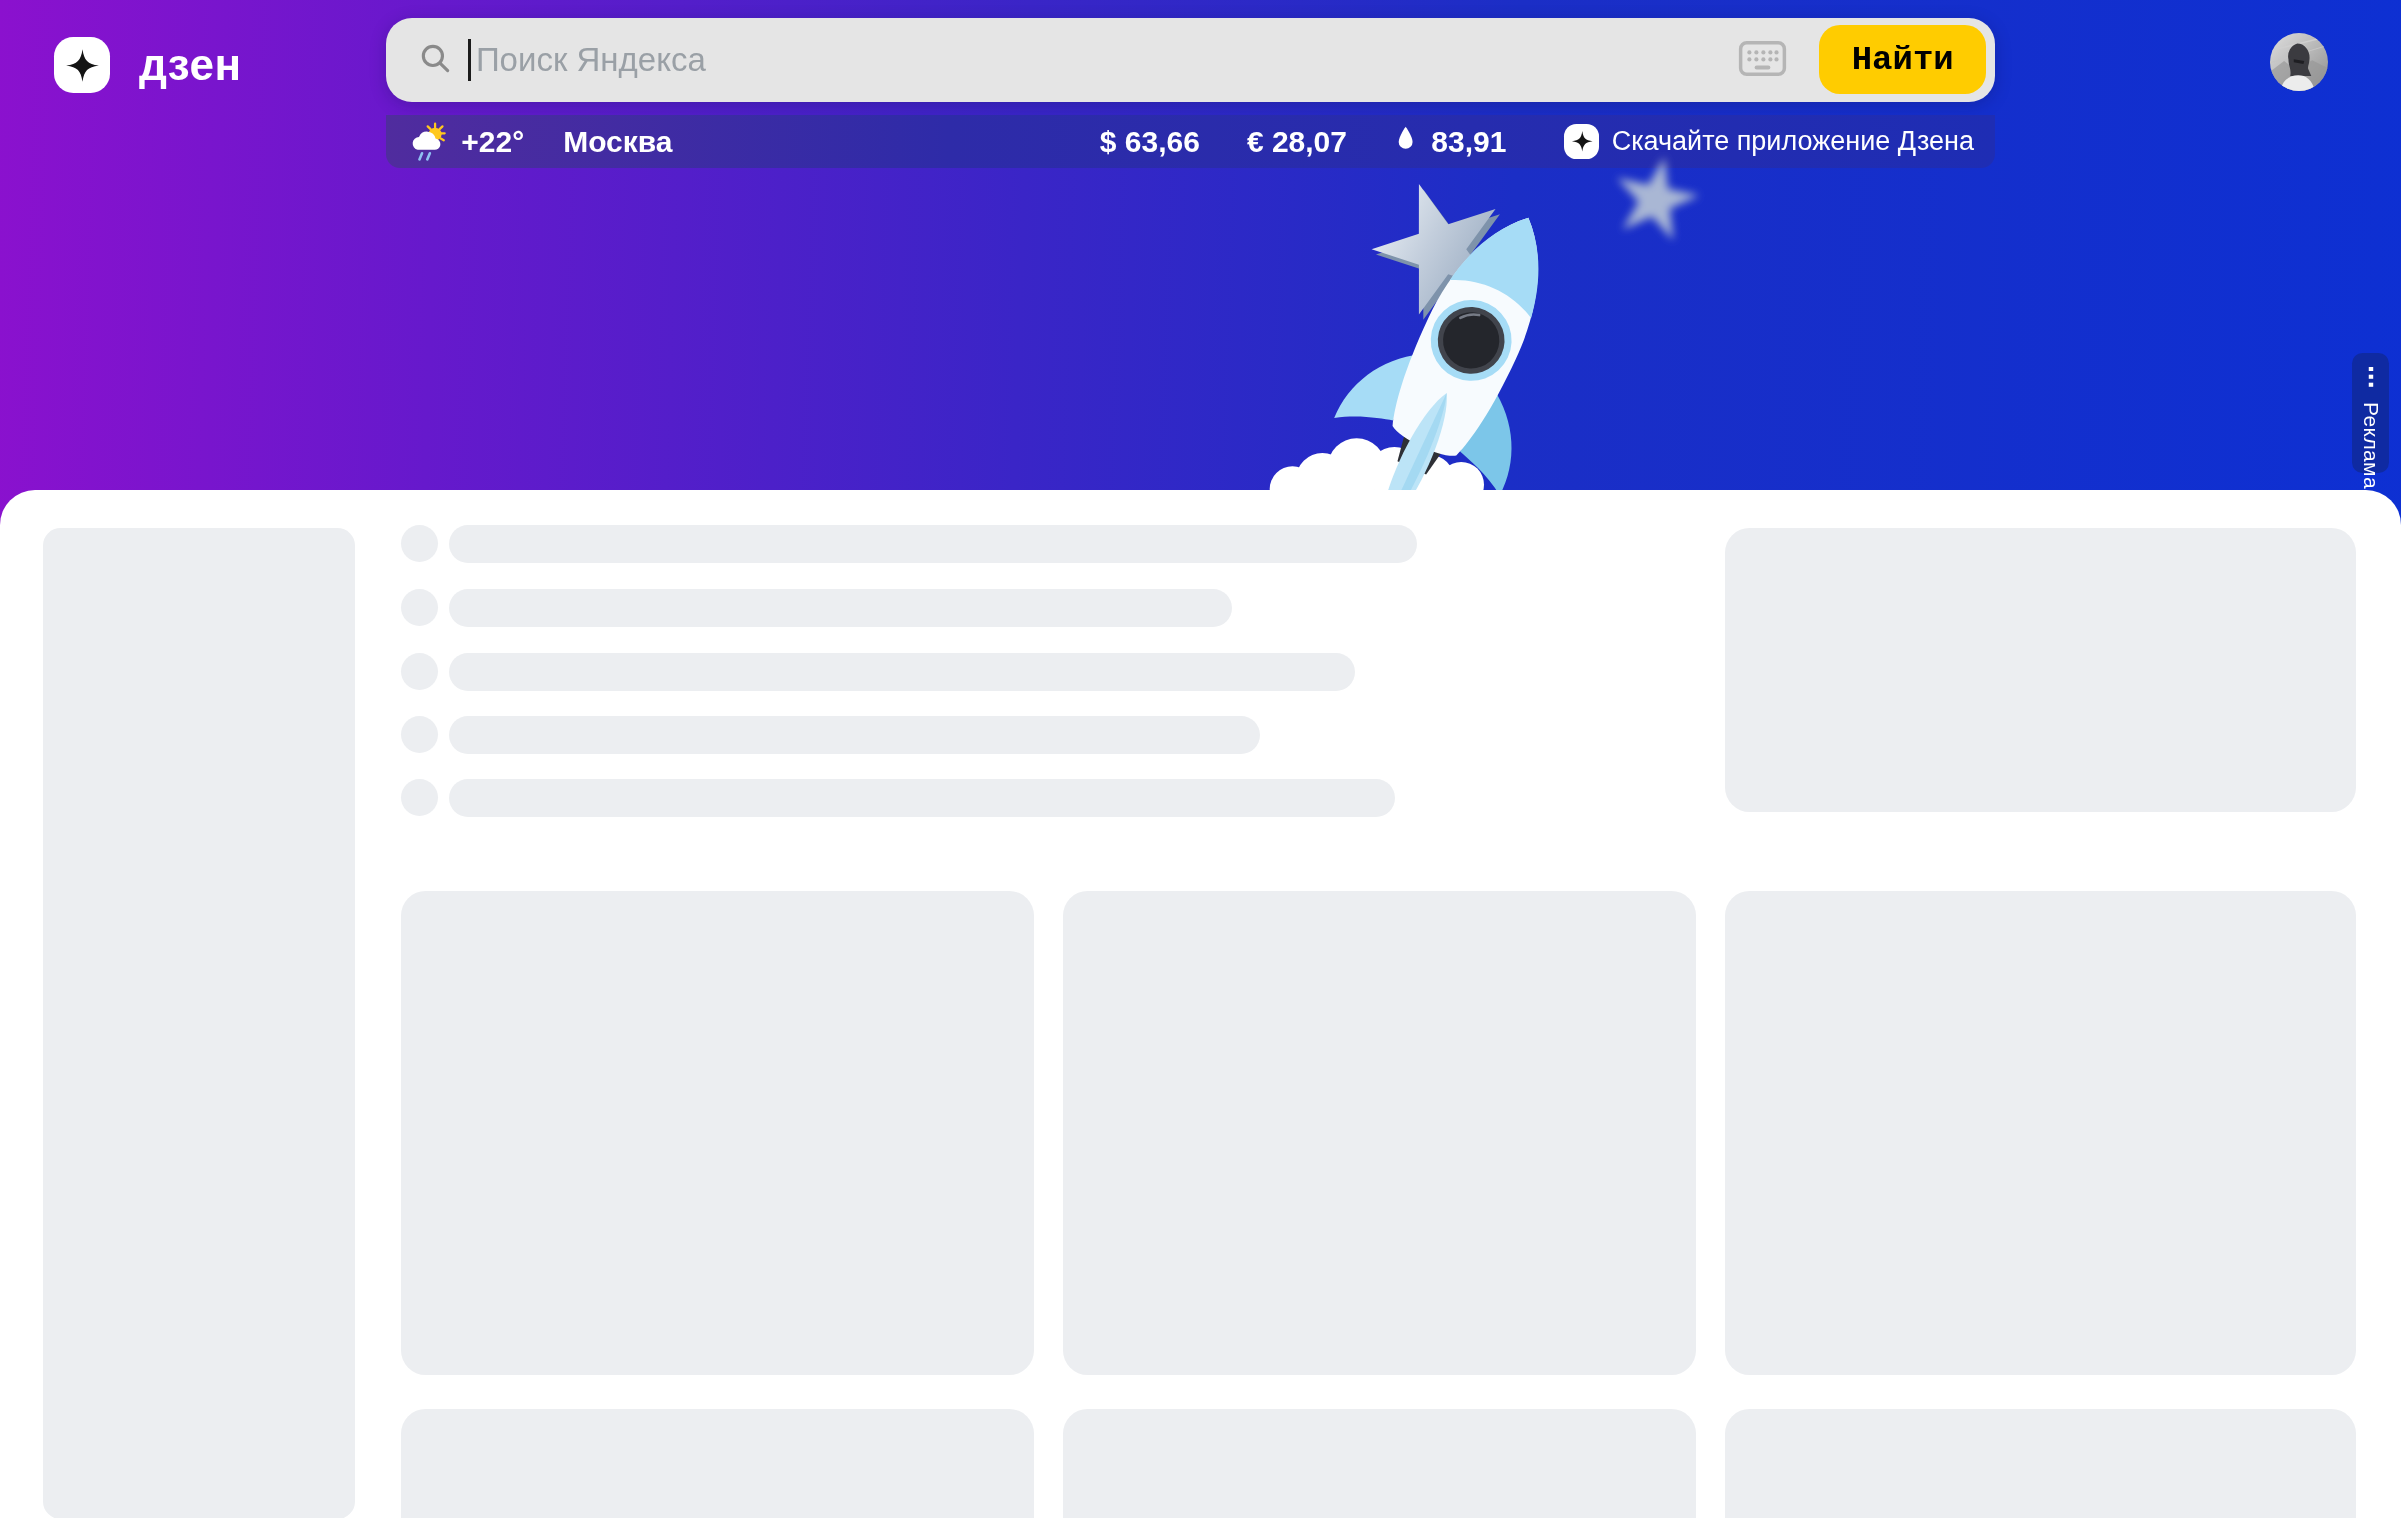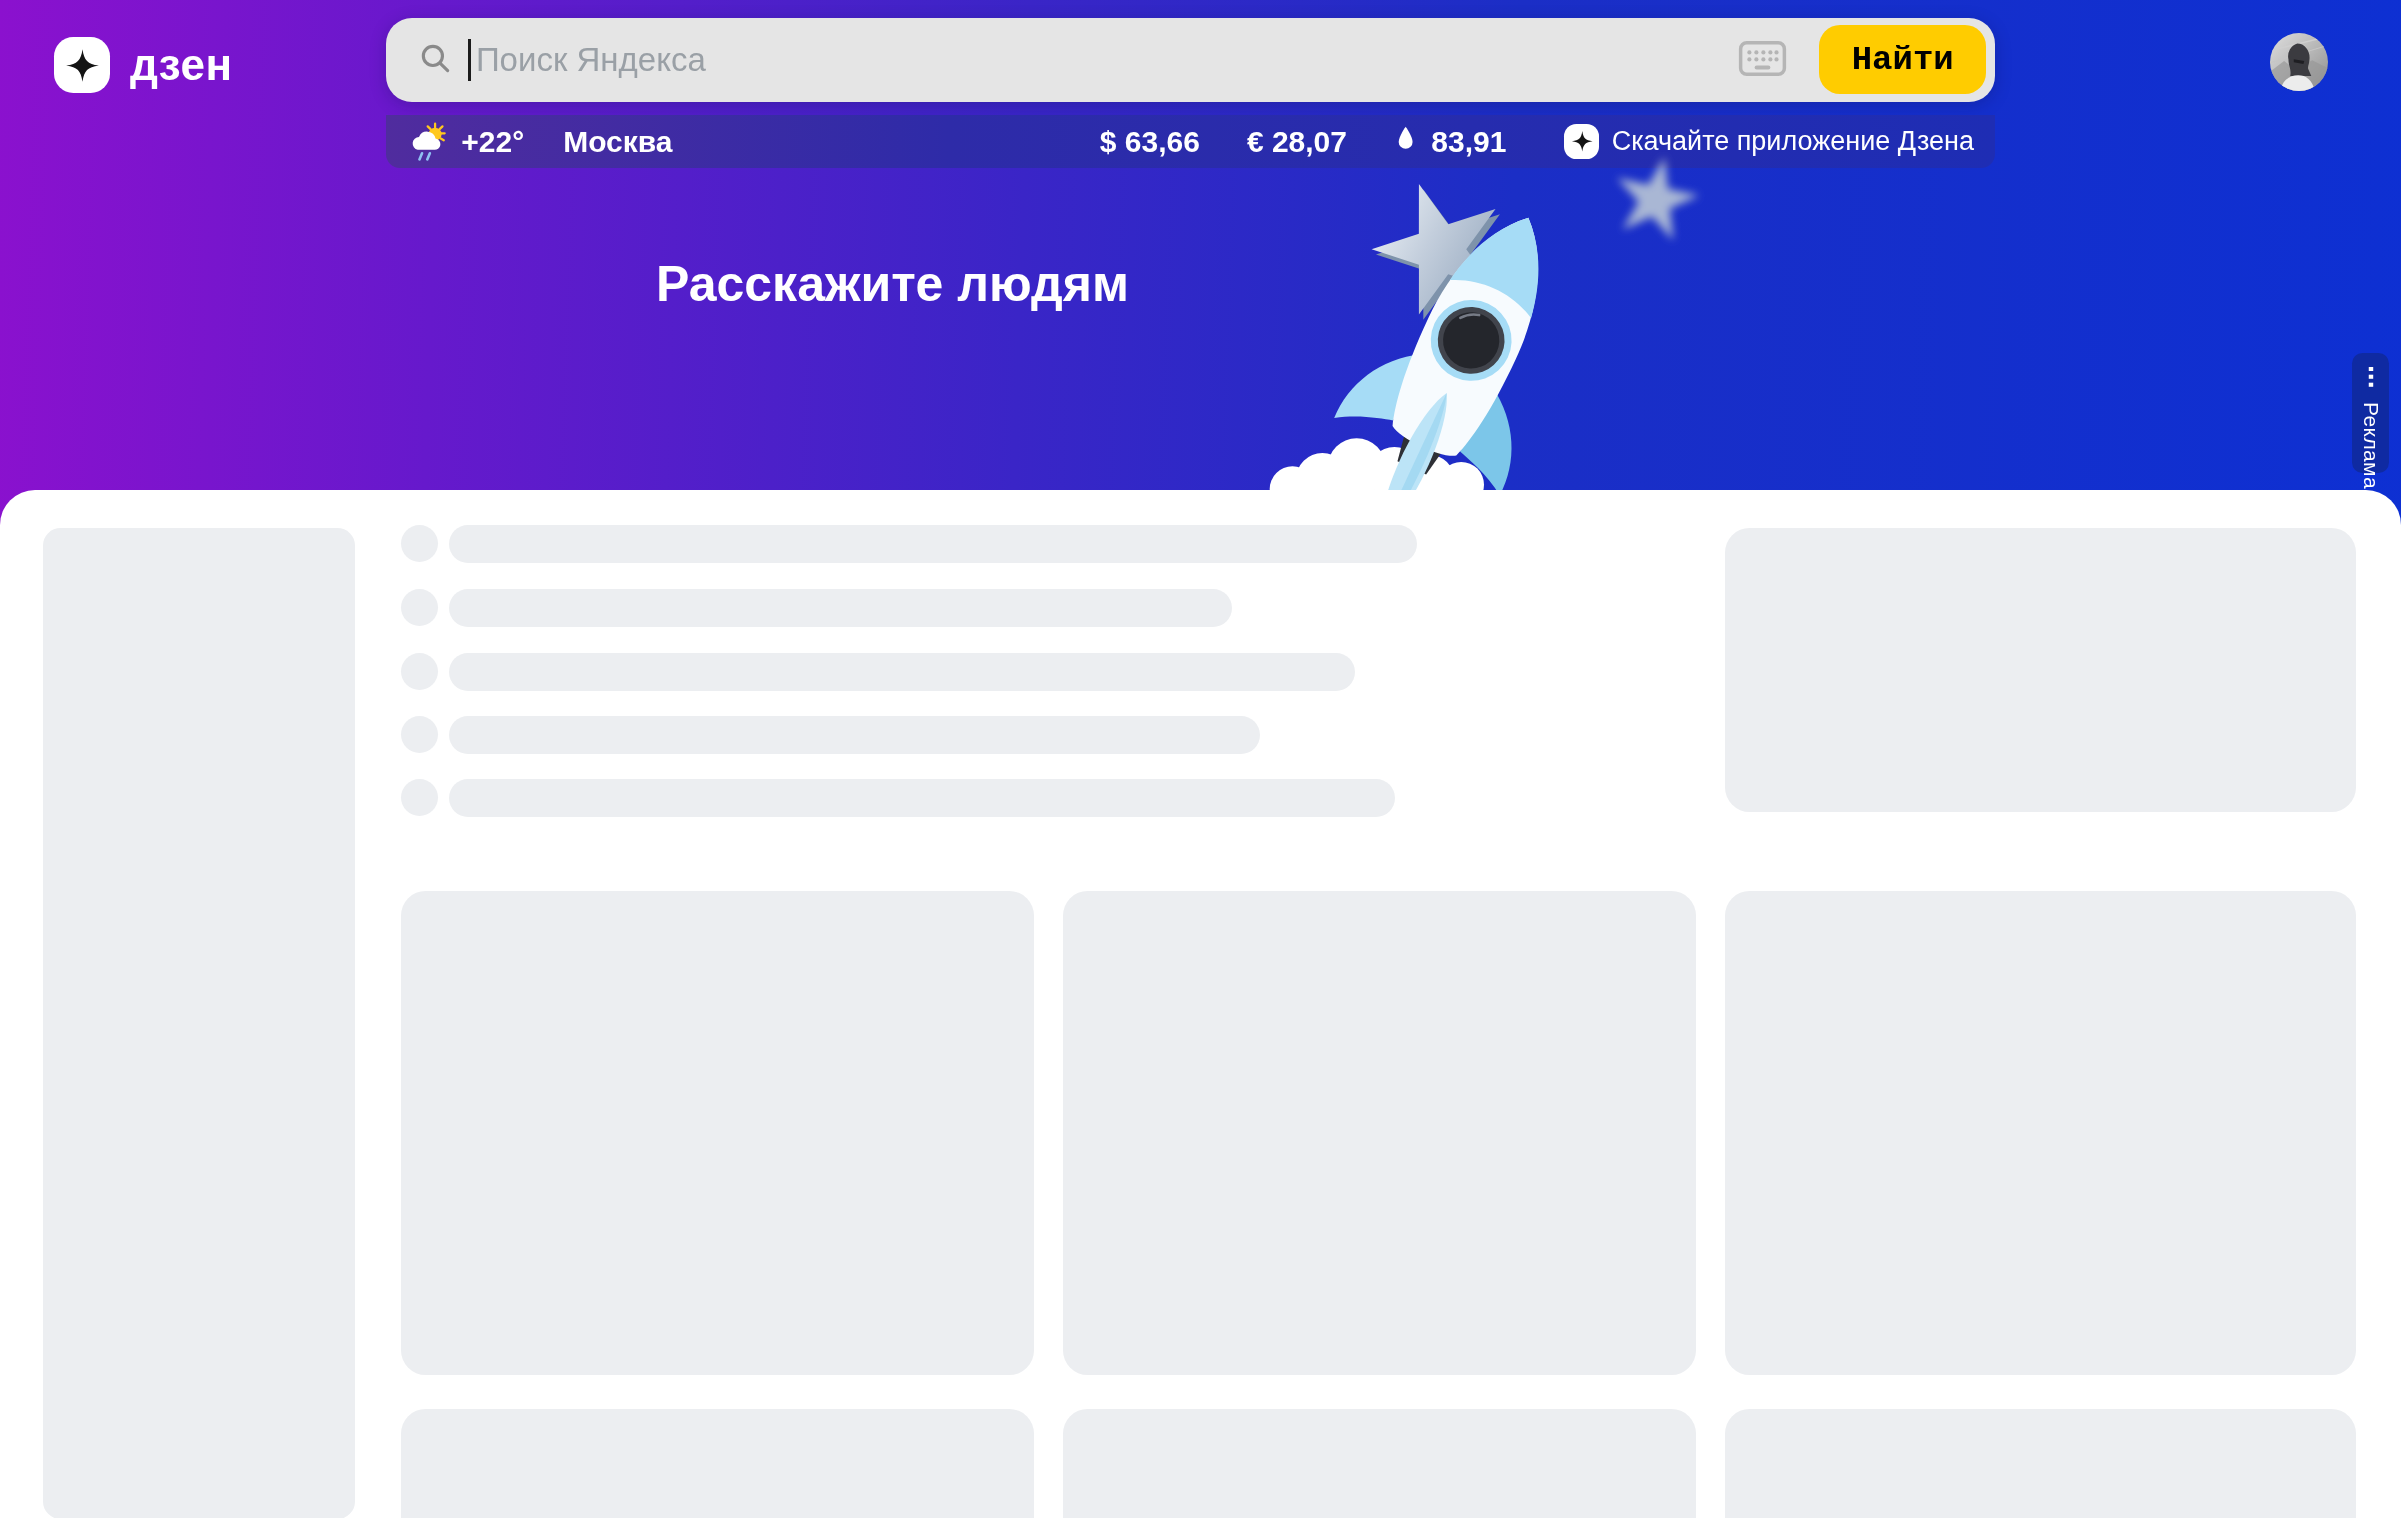--- a/index.html
+++ b/index.html
@@ -15,21 +15,21 @@
     --placeholder-gray:#9AA0A6;
   }
   *{margin:0;padding:0;box-sizing:border-box;}
   html,body{width:2401px;height:1519px;overflow:hidden;}
   body{
     font-family:"Liberation Sans","DejaVu Sans",sans-serif;
     background:linear-gradient(92deg,var(--gradient-left) 0%,#6619CC 18%,var(--gradient-mid) 42%,#1B2EC6 62%,var(--gradient-right) 100%);
     position:relative;
   }
   
-  .logo{position:absolute;left:54px;top:37px;display:flex;align-items:center;gap:20px;cursor:pointer;}
+  .logo{position:absolute;left:54px;top:37px;display:flex;align-items:center;gap:29px;cursor:pointer;}
   .logo-icon{width:56px;height:56px;background:#fff;border-radius:19.3px;display:flex;align-items:center;justify-content:center;}
   .logo-text{color:#fff;font-size:44px;font-weight:700;letter-spacing:0.4px;}
   .search{
     position:absolute;left:386px;top:17.6px;width:1609px;height:84px;
     background:#e5e5e5;border-radius:26px;display:flex;align-items:center;
     padding:0 8.8px 0 33px;box-shadow:0 3.5px 16px rgba(15,15,80,.25);
   }
   .search-icon{flex:0 0 auto;margin-right:16px;}
   .caret{width:2.6px;height:42px;background:#1c1c1c;flex:0 0 auto;}
   .search input{
@@ -174,21 +174,20 @@
     <span class="mini-dzen">
       <svg width="24.6" height="24.6" viewBox="0 0 62 62">
           <path d="M31 5 C33.6 23 39 28.4 57 31 C39 33.6 33.6 39 31 57 C28.4 39 23 33.6 5 31 C23 28.4 28.4 23 31 5 Z" fill="#141414"></path>
         </svg>
     </span>
     <span class="promo">Скачайте приложение Дзена</span>
   </span>
 </div>
 
 <div class="hero-title">
-  <span>Расскажите людям</span>
 </div>
 
 <svg class="rocket-scene" viewBox="0 0 560 428">
   <defs>
     <linearGradient id="silverGrad" x1="0" y1="0" x2="1" y2="1">
       <stop offset="0" stop-color="#F4F8FB"></stop>
         <stop offset=".45" stop-color="#C3CEDC"></stop>
         <stop offset="1" stop-color="#8CA0B8"></stop>
     </linearGradient>
     <filter id="blur1" x="-60%" y="-60%" width="220%" height="220%">

